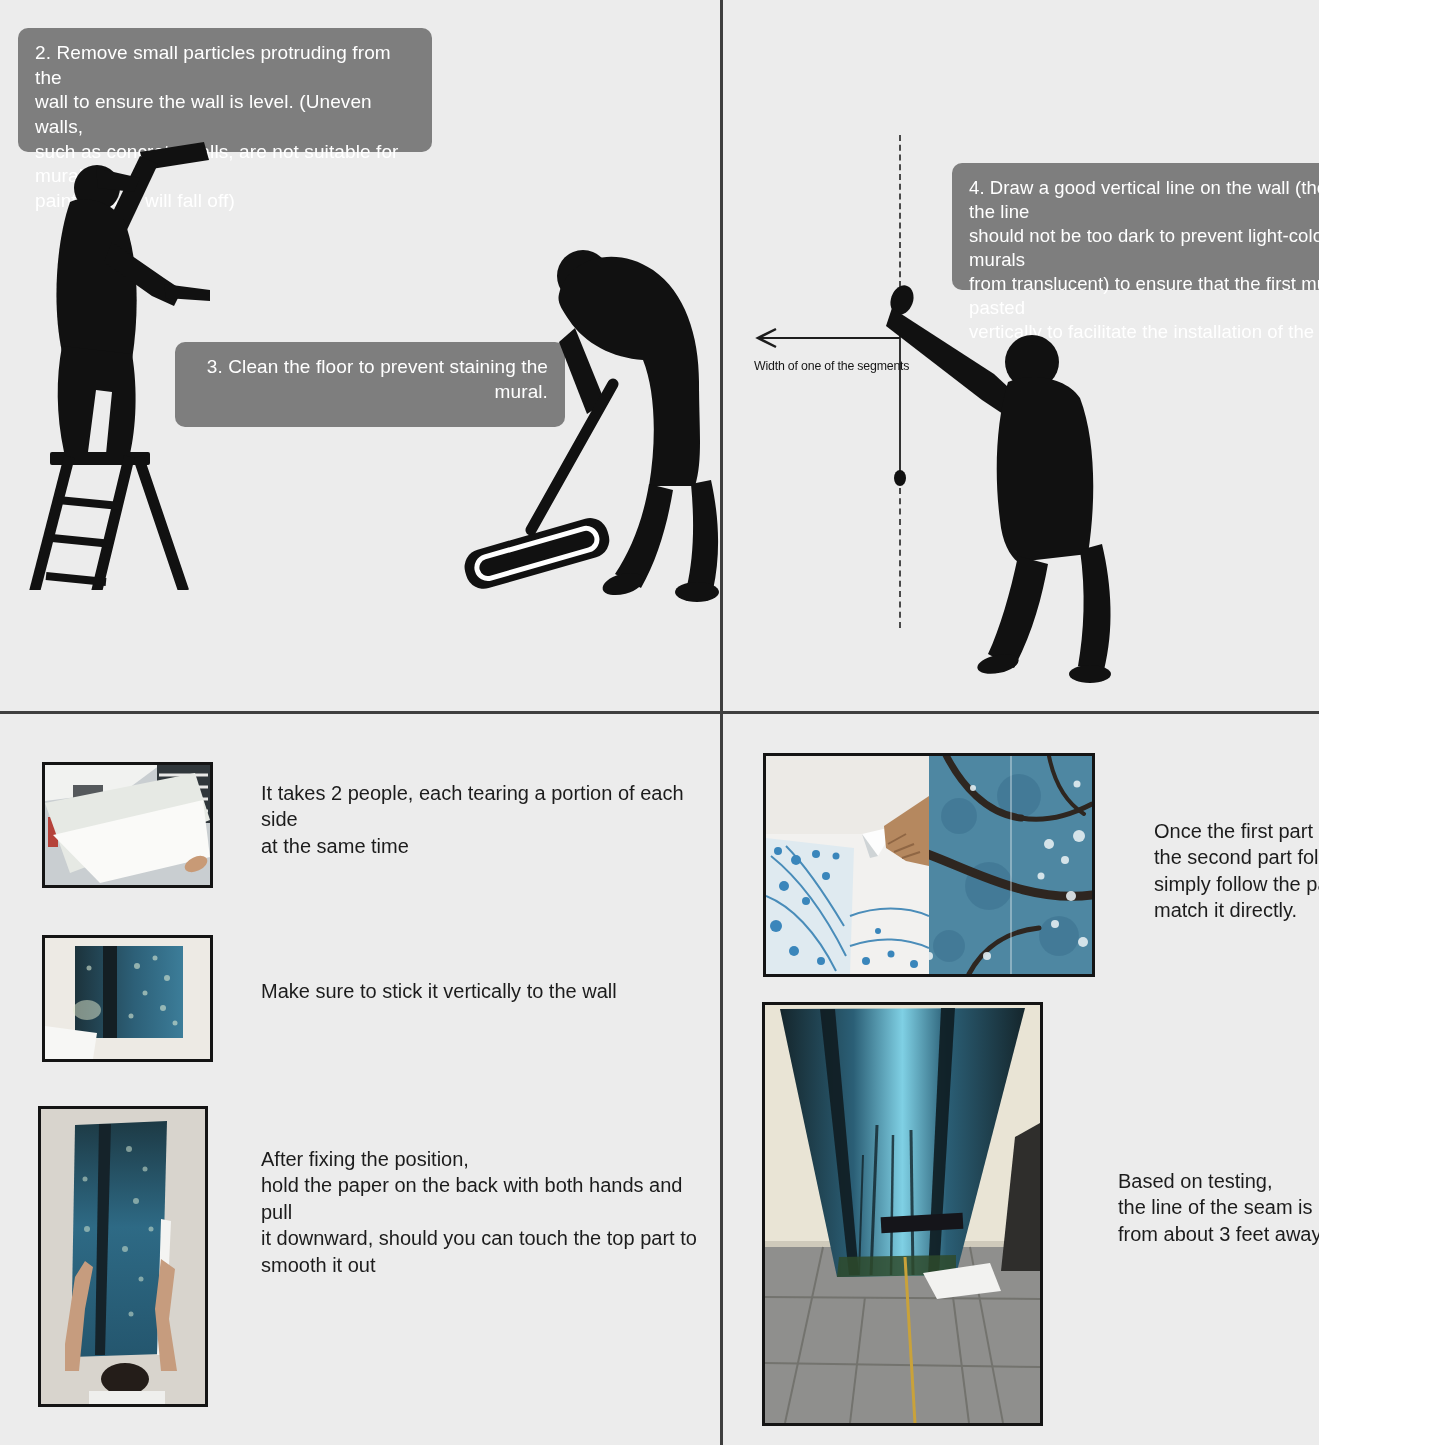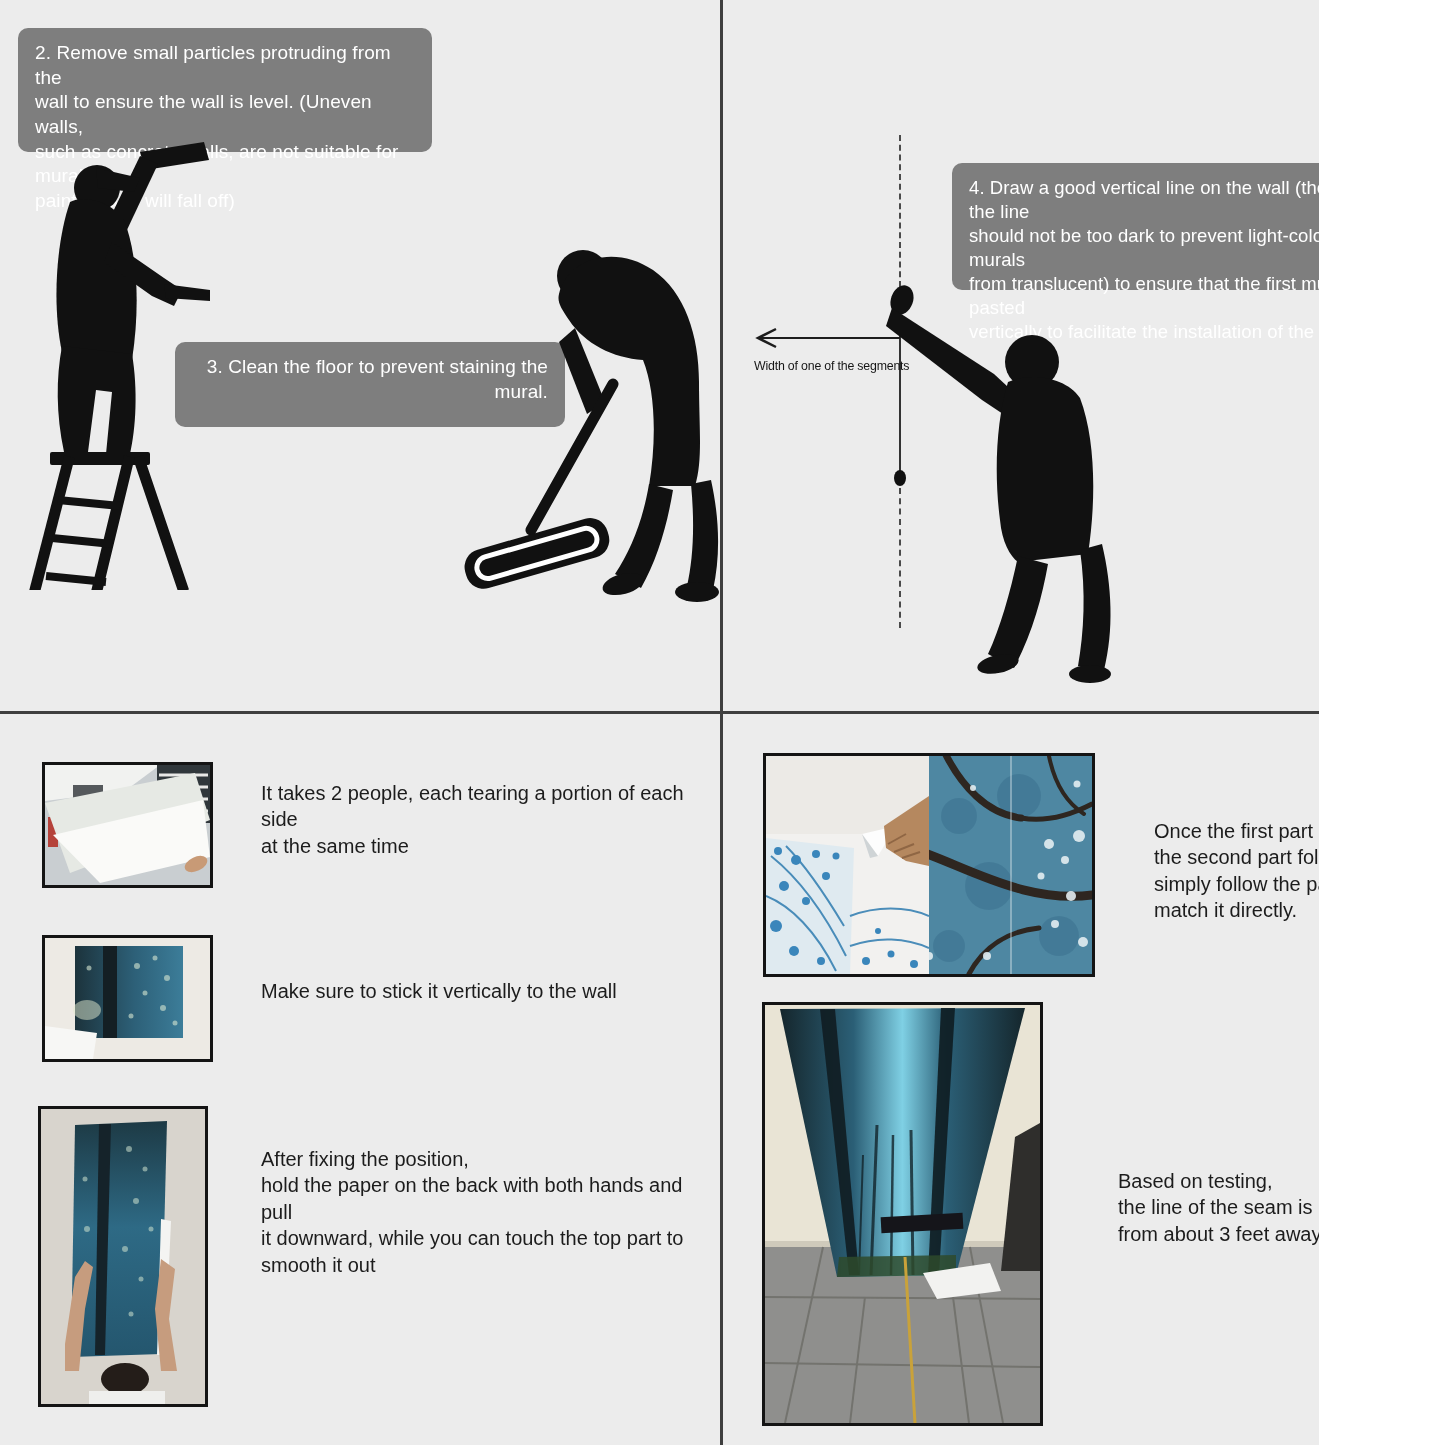--- a/index.html
+++ b/index.html
@@ -205,21 +205,21 @@
       </g>
       <polygon points="120,110 130,112 124,246 116,246" fill="#f4f4f2"></polygon>
       <polygon points="24,235 34,168 44,152 52,158 44,200 38,262 24,262" fill="#c69c7e"></polygon>
       <polygon points="120,150 134,160 128,210 136,262 120,262 114,200" fill="#c69c7e"></polygon>
       <ellipse cx="84" cy="270" rx="24" ry="16" fill="#241d19"></ellipse>
       <rect x="48" y="282" width="76" height="13" fill="#efefed"></rect>
     </svg>
   </div>
   <div class="caption" style="left:245px;top:1146px;width:450px;">After fixing the position,
 hold the paper on the back with both hands and pull
-it downward, while you can touch the top part to
+it downward, should you can touch the top part to
 smooth it out</div>
 
   <div class="photo" style="left:763px;top:753px;width:332px;height:224px;background:#141414;">
     <svg width="163" height="218" viewBox="0 0 163 218" style="float:left;">
       <rect width="163" height="218" fill="#f2f1ef"></rect>
       <rect x="0" y="0" width="163" height="78" fill="#eceae6"></rect>
       <polygon points="0,82 88,92 84,218 0,218" fill="#dfeaf0"></polygon>
       <g stroke="#2f7cb0" stroke-width="2" opacity="0.85">
         <path d="M 5,100 C 30,120 55,150 80,200" fill="none"></path>
         <path d="M 0,140 C 25,150 50,175 70,215" fill="none"></path>

